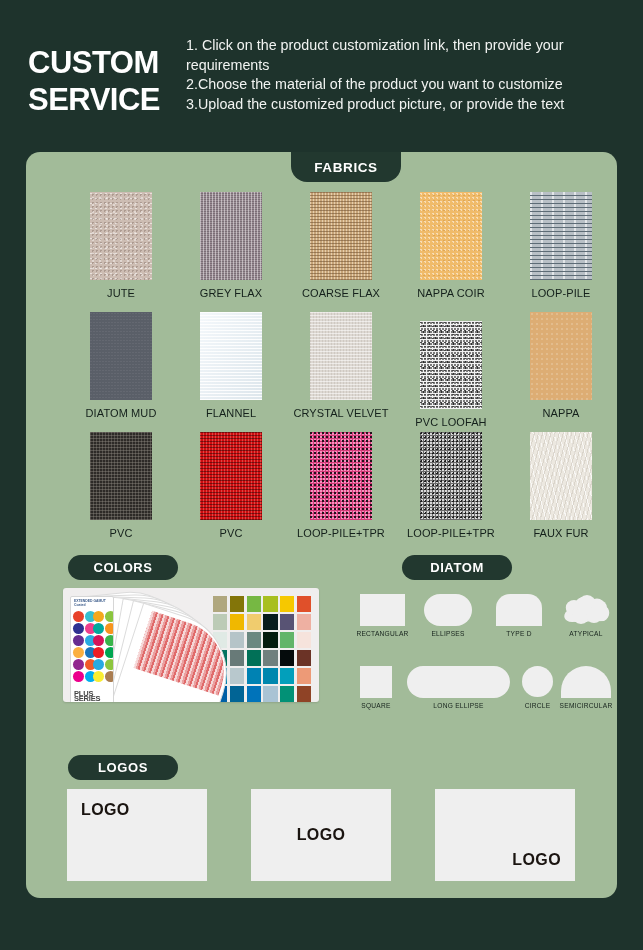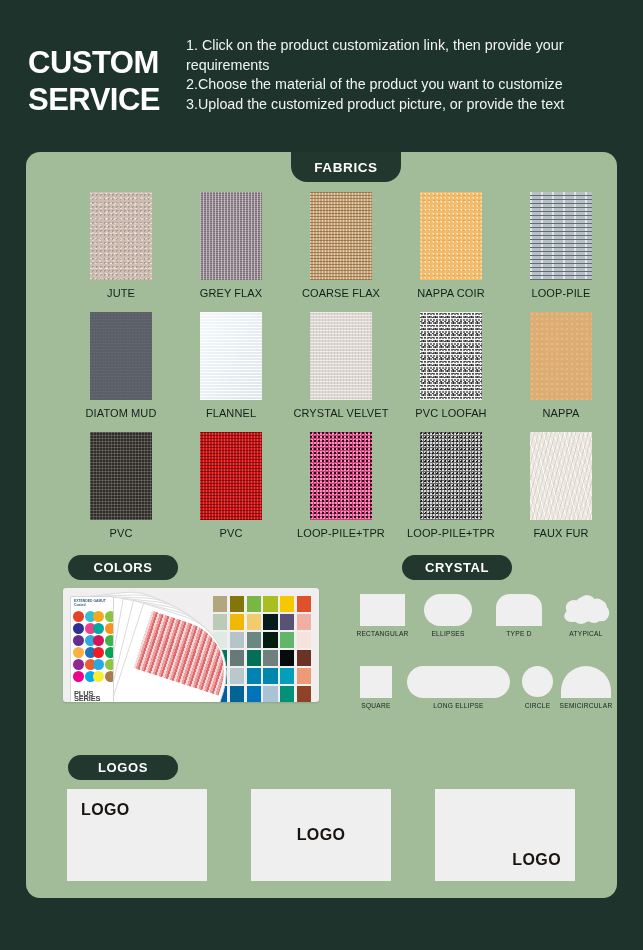--- a/index.html
+++ b/index.html
@@ -252,21 +252,21 @@
           <div class="fab-label">DIATOM MUD</div>
         </div>
         <div class="fab-cell" style="left: 150px;">
           <div class="sw t-flannel"></div>
           <div class="fab-label">FLANNEL</div>
         </div>
         <div class="fab-cell" style="left: 260px;">
           <div class="sw t-crystal"></div>
           <div class="fab-label">CRYSTAL VELVET</div>
         </div>
-        <div class="fab-cell" style="left: 370px;">
+        <div class="fab-cell" style="left: 370px; margin-top: 9px;">
           <div class="sw t-pvcloofah"></div>
           <div class="fab-label">PVC LOOFAH</div>
         </div>
         <div class="fab-cell" style="left: 480px;">
           <div class="sw t-nappa"></div>
           <div class="fab-label">NAPPA</div>
         </div>
       </div>
       <div class="fab-row">
         <div class="fab-cell" style="left: 40px;">
@@ -403,21 +403,21 @@
         <i style="background: rgb(179, 142, 132);"></i>
         <i style="background: rgb(239, 171, 0);"></i>
         <i style="background: rgb(240, 231, 208);"></i>
         <i style="background: rgb(226, 99, 28);"></i>
         <i style="background: rgb(223, 84, 37);"></i>
         <i style="background: rgb(183, 198, 197);"></i>
         <i style="background: rgb(230, 105, 42);"></i>
       </div>
   </div>
 
-  <div class="pill pill-shapes">CRYSTAL</div>
+  <div class="pill pill-shapes">DIATOM</div>
   <div class="shapes">
 
     <div class="shape-item" style="left:4px; top:6px;">
       <div class="shape-box" style="width:45px;height:32px;"></div>
       <div class="shape-label" style="top:36px;">RECTANGULAR</div>
     </div>
 
     <div class="shape-item" style="left:68px; top:6px;">
       <div class="shape-box" style="width:48px;height:32px;border-radius:16px/16px;"></div>
       <div class="shape-label" style="top:36px;">ELLIPSES</div>

